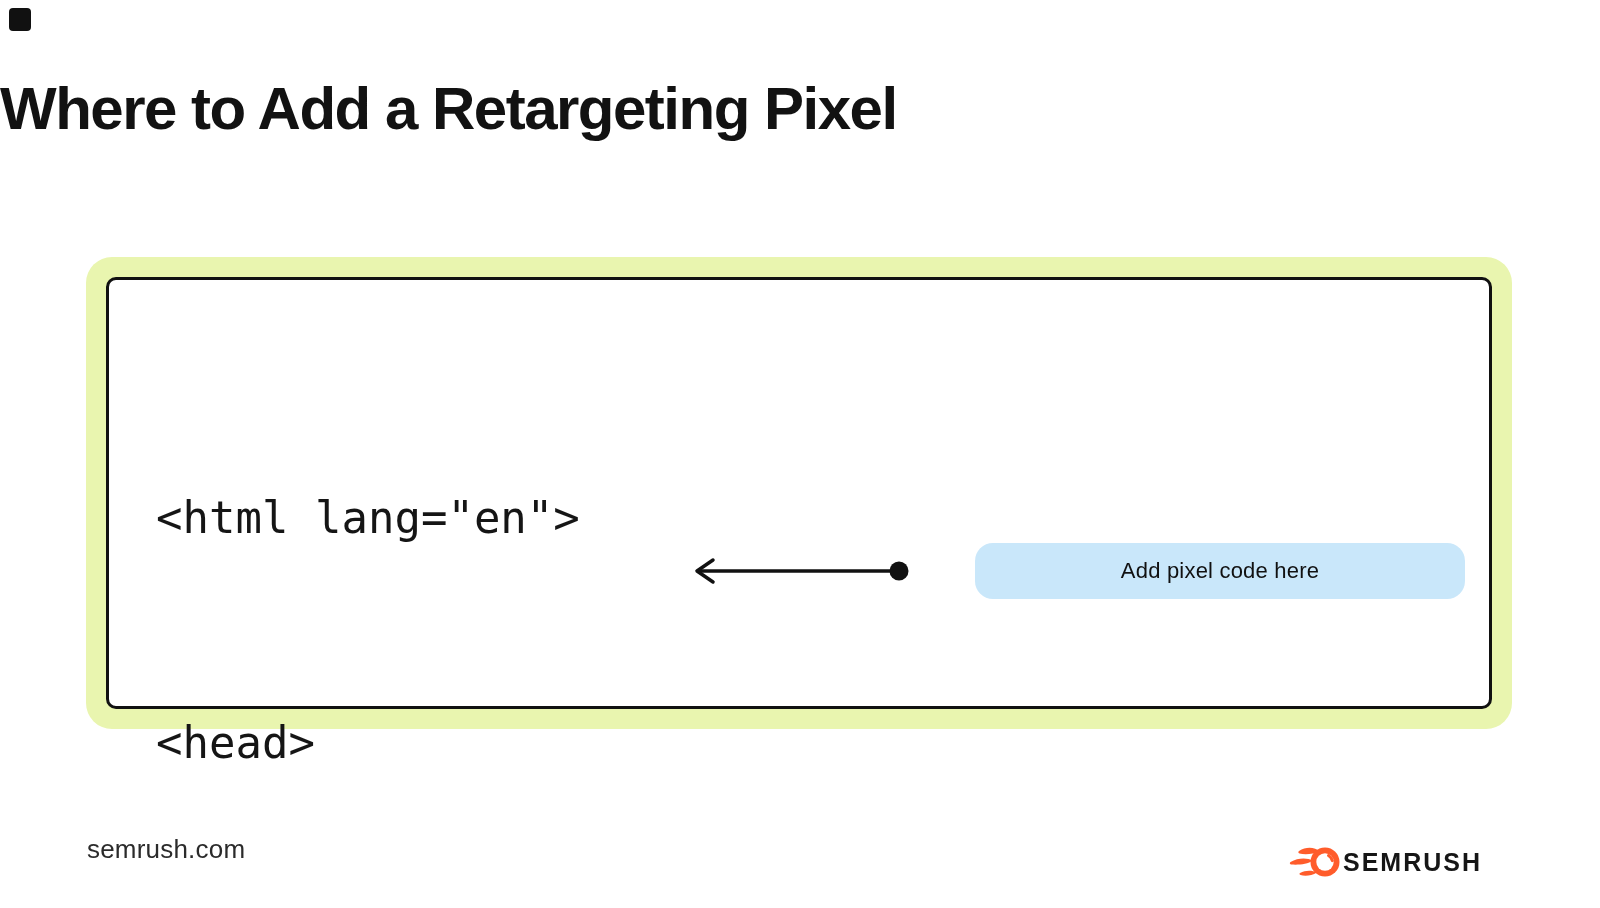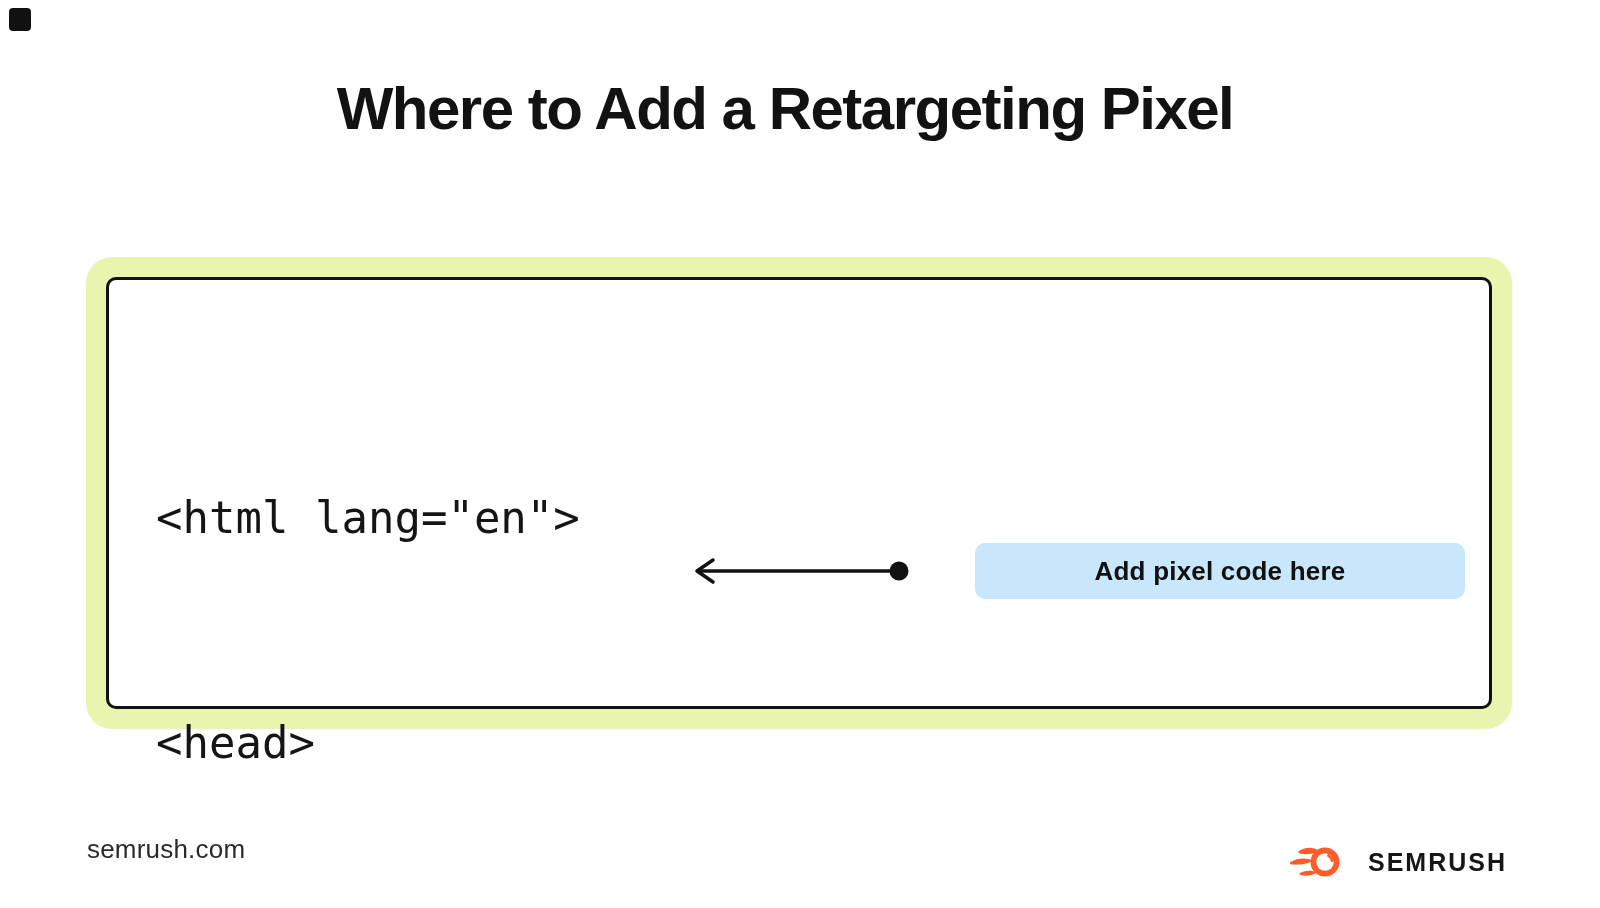--- a/index.html
+++ b/index.html
@@ -10,21 +10,21 @@
   }
   .canvas { position:relative; width:1600px; height:908px; }
 
   .corner-mark {
     position:absolute; left:9px; top:8px; width:22px; height:23px;
     background:#111; border-radius:4px;
   }
 
   .page-title {
     position:absolute; left:0; top:74px; width:1570px;
-    text-align:center; font-size:60px; font-weight:700;
+    text-align:left; font-size:60px; font-weight:700;
     letter-spacing:-1.5px; color:#121212; margin:0;
   }
 
   .diagram-frame {
     position:absolute; left:86px; top:257px; width:1426px; height:472px;
     background:#E9F5AF; border-radius:26px;
   }
   .code-panel {
     position:absolute; left:20px; top:20px; width:1386px; height:432px;
     background:#ffffff; border:3px solid #111; border-radius:10px;
@@ -38,33 +38,33 @@
   }
   .code-line { height:75px; }
 
   .arrow-wrap {
     position:absolute; left:602px; top:298px; 
     width:222px; height:32px;
   }
 
   .pixel-code-label {
     position:absolute; left:889px; top:286px; 
-    width:490px; height:56px; background:#C9E7FA; border-radius:10px;
+    width:490px; height:56px; background:#C9E7FA; border-radius:18px;
     display:flex; align-items:center; justify-content:center;
-    font-size:26px; font-weight:700; color:#111; letter-spacing:0.2px;
+    font-size:22px; font-weight:400; color:#111; letter-spacing:0.2px;
   }
 
   .footer-site {
     position:absolute; left:87px; top:834px; font-size:26px;
     color:#2b2b2b; letter-spacing:0.2px;text-align:right;
   }
 
   .brand-logo {
     position:absolute; left:1289px; top:843px;
-    display:flex; align-items:center; gap:25px;
+    display:flex; align-items:center; gap:0;
   }
   .brand-wordmark {
     font-size:25px; font-weight:800; color:#161616; letter-spacing:2px;
   }
 </style>
 </head>
 <body>
 
 <div class="canvas">
 

